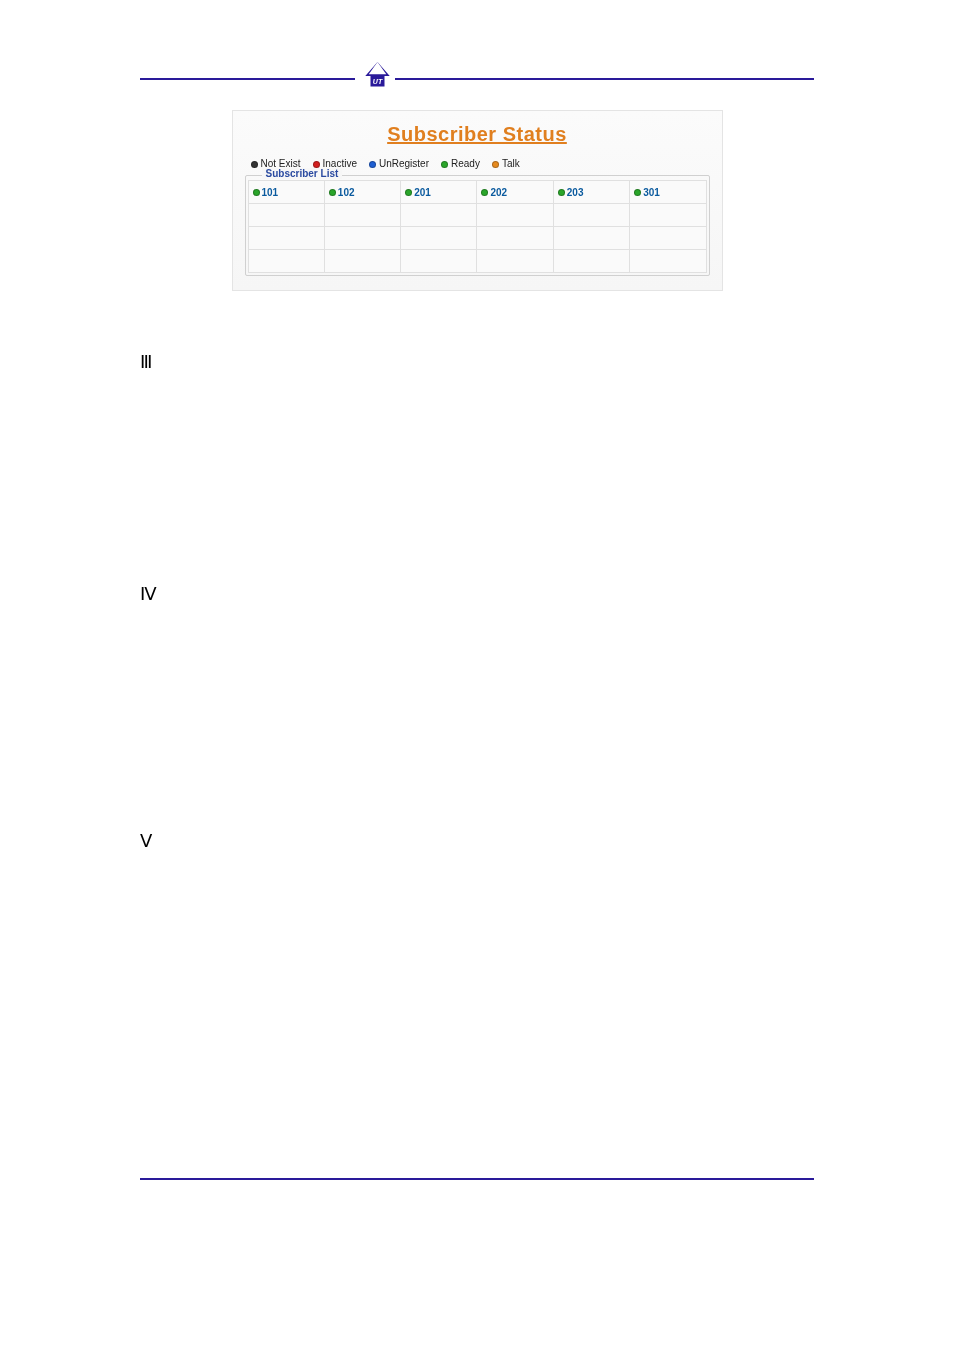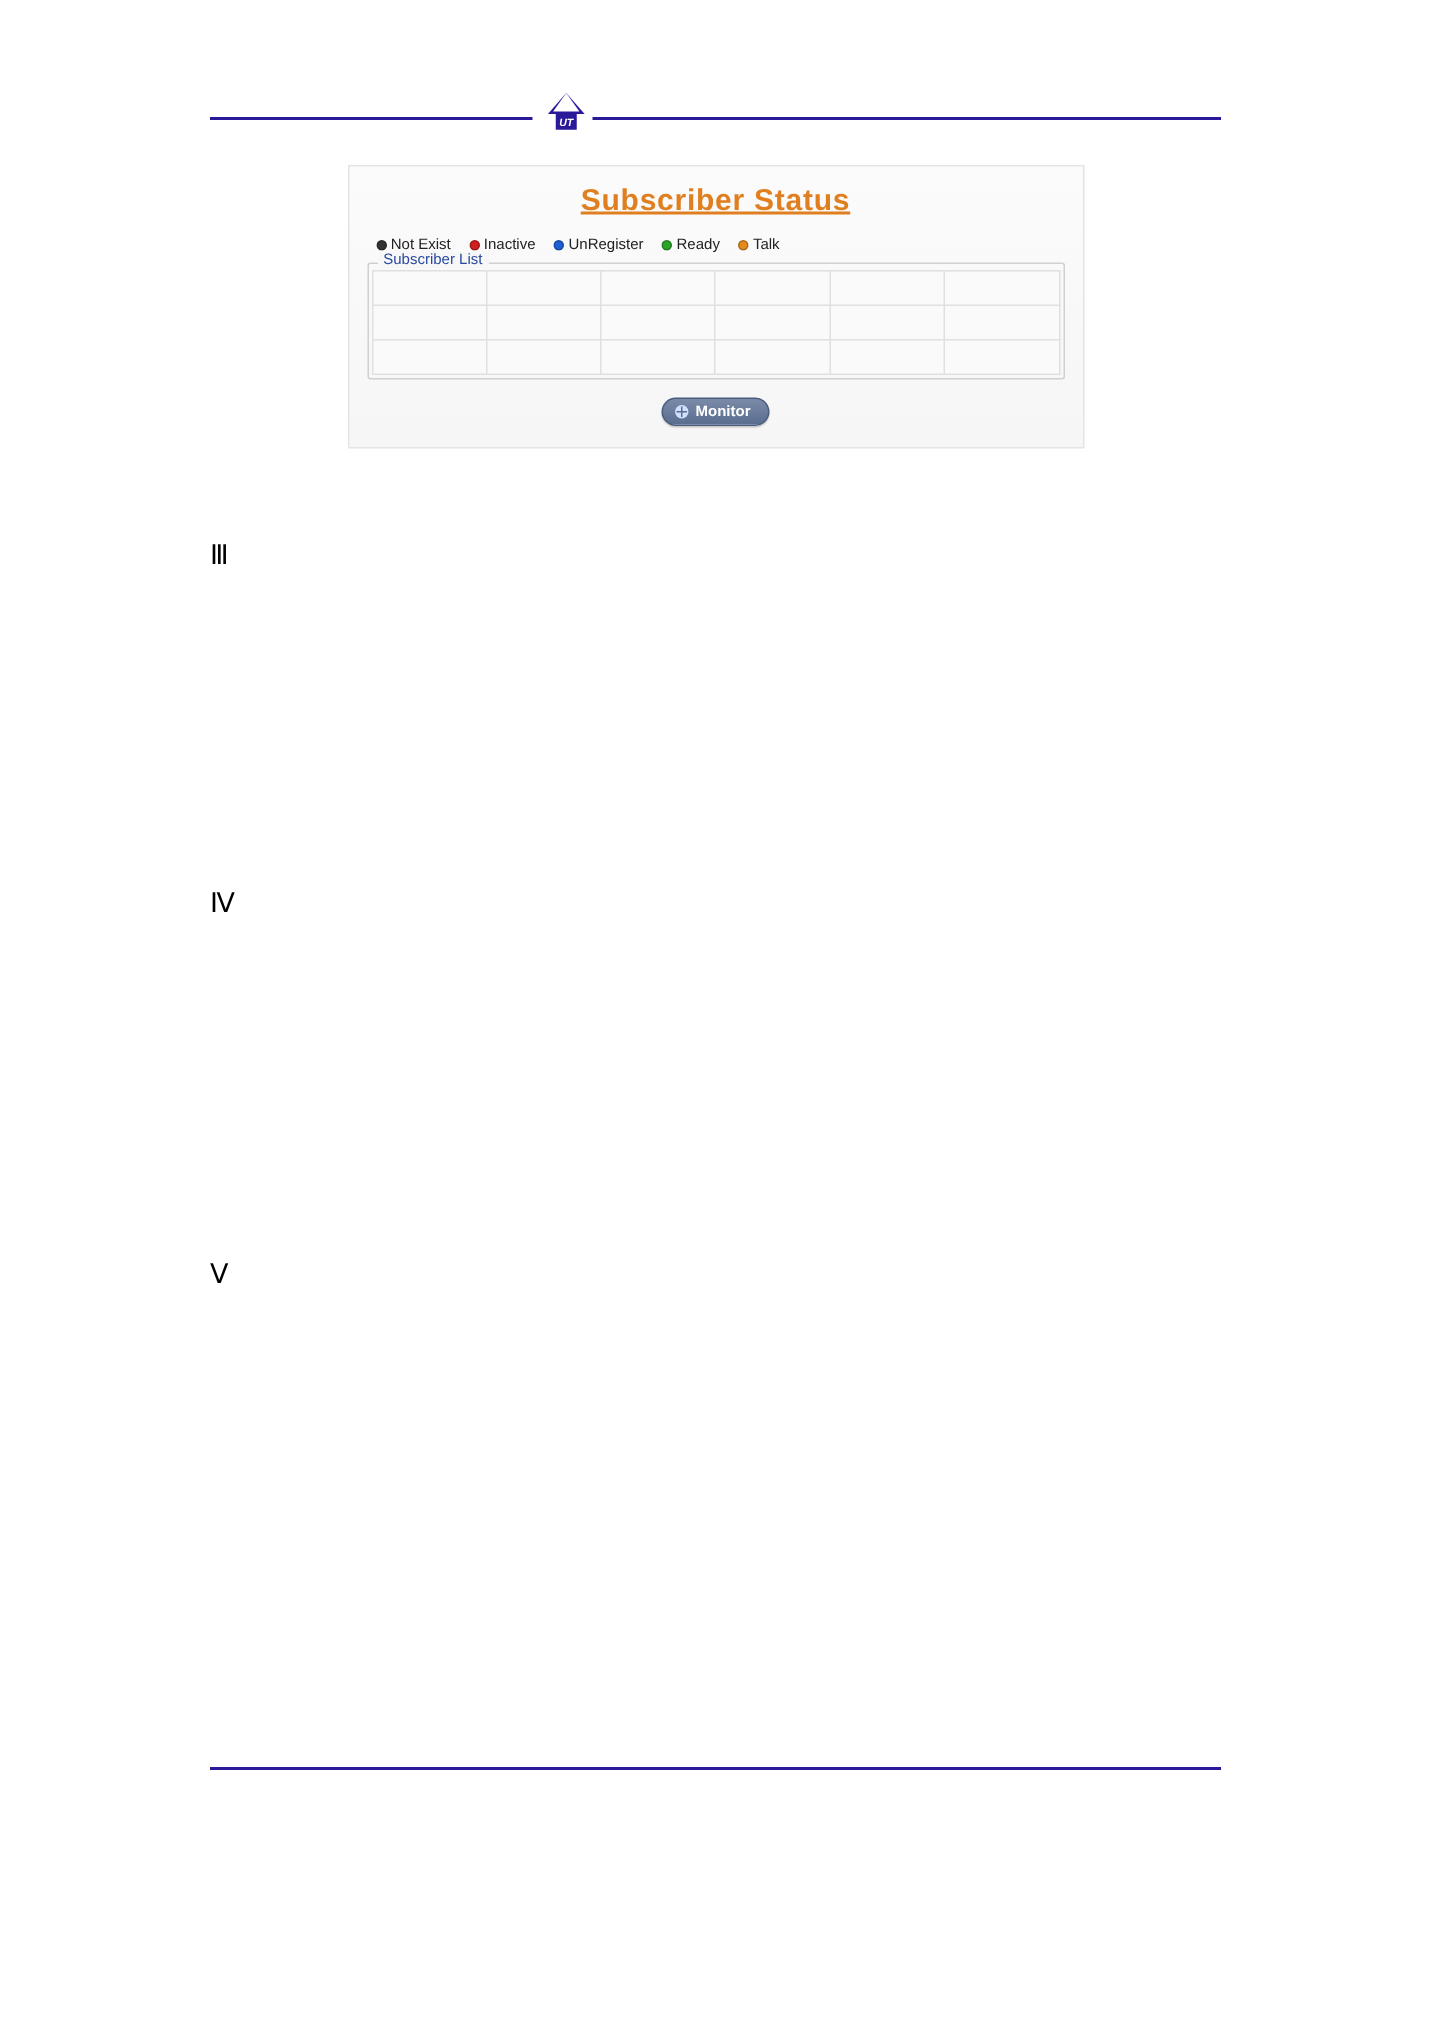--- a/index.html
+++ b/index.html
@@ -100,25 +100,25 @@
   .sub-list {
     border: 1px solid #d0d0d0;
     border-radius: 2px;
     padding: 4px 2px 2px 2px;
     position: relative;
     margin-top: 6px;
   }
   .sub-list .fieldset-legend {
     position: absolute;
     top: -8px;
-    left: 6px;
+    left: 16px;
     background: #f7f7f7;
     padding: 0 4px;
     font-size: 10px;
-    font-weight: normal;
+    font-weight: bold;
     color: #2a4aa0;
   }
 
   .grid {
     width: 100%;
     border-collapse: collapse;
     table-layout: fixed;
   }
   .grid td {
     border: 1px solid #e0e0e0;
@@ -205,20 +205,28 @@
   <div class="shot">
     <div class="shot-title">Subscriber Status</div>
 
     <div class="legend" id="legend"><span class="item"><span class="bullet c-black"></span><span>Not Exist</span></span><span class="item"><span class="bullet c-red"></span><span>Inactive</span></span><span class="item"><span class="bullet c-blue"></span><span>UnRegister</span></span><span class="item"><span class="bullet c-green"></span><span>Ready</span></span><span class="item"><span class="bullet c-orange"></span><span>Talk</span></span></div>
 
     <div class="sub-list">
       <span class="fieldset-legend">Subscriber List</span>
       <table class="grid" id="grid">
         <tbody>
             <tr>
+              <td><span class="bullet c-green"></span><span>101</span></td>
+              <td><span class="bullet c-green"></span><span>102</span></td>
+              <td><span class="bullet c-green"></span><span>201</span></td>
+              <td><span class="bullet c-green"></span><span>202</span></td>
+              <td><span class="bullet c-green"></span><span>203</span></td>
+              <td><span class="bullet c-green"></span><span>301</span></td>
+            </tr>
+            <tr>
               <td></td>
               <td></td>
               <td></td>
               <td></td>
               <td></td>
               <td></td>
             </tr>
             <tr>
               <td></td>
               <td></td>
@@ -232,25 +240,20 @@
               <td></td>
               <td></td>
               <td></td>
               <td></td>
               <td></td>
             </tr>
           </tbody>
       </table>
     </div>
 
-    <div class="monitor-row">
-      <span class="monitor-btn">
-        <span class="icon"></span><span>Monitor</span>
-      </span>
-    </div>
   </div>
 
   <div class="section" style="margin-top:60px">
     <span class="roman">Ⅲ</span>
   </div>
   <div class="section" style="margin-top:210px">
     <span class="roman">Ⅳ</span>
   </div>
   <div class="section" style="margin-top:225px">
     <span class="roman">Ⅴ</span>

